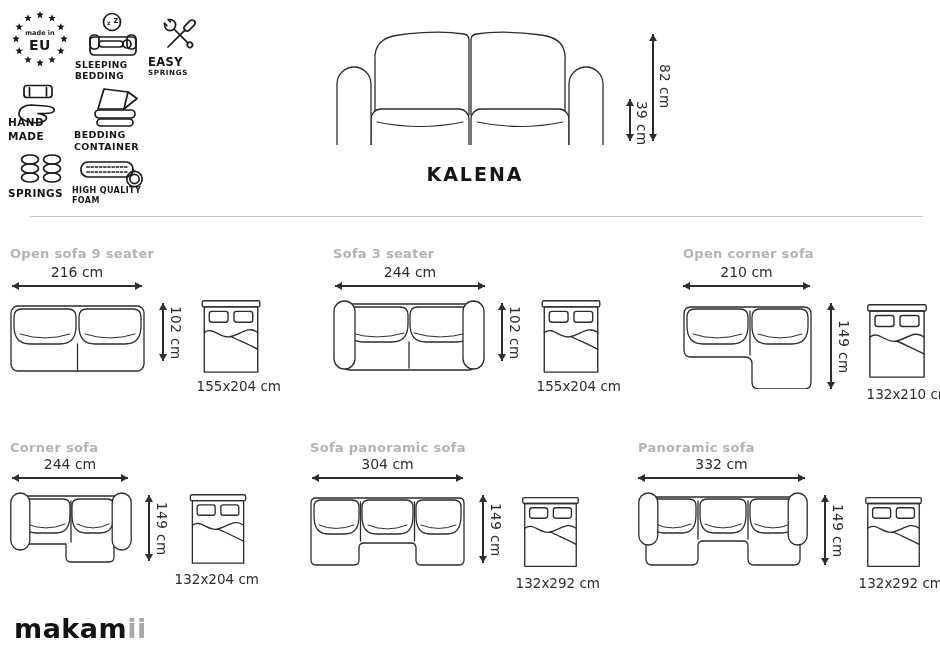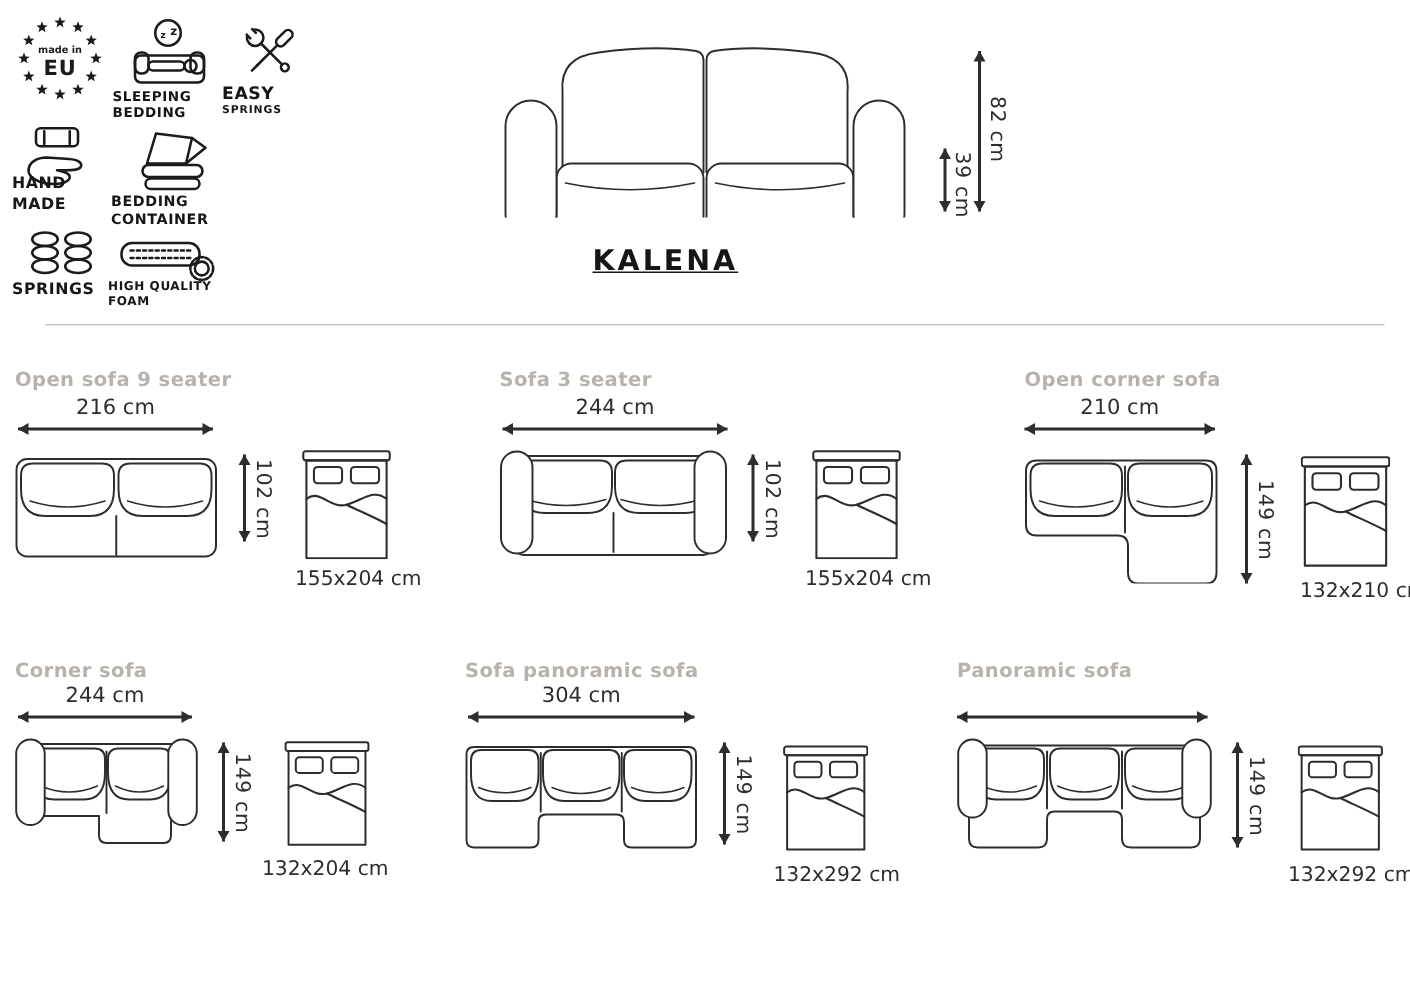--- a/index.html
+++ b/index.html
@@ -18,21 +18,21 @@
   .bedsize { position:absolute; text-align:right; font-size:13.5px; color:#2d2d2d; white-space:nowrap; }
   .harrow { position:absolute; height:1.5px; background:#2d2d2d; }
   .harrow::before,.harrow::after { content:""; position:absolute; top:-3.25px; border-top:4px solid transparent; border-bottom:4px solid transparent; }
   .harrow::before { left:0; border-right:7px solid #2d2d2d; }
   .harrow::after  { right:0; border-left:7px solid #2d2d2d; }
   .varrow { position:absolute; width:1.5px; background:#2d2d2d; }
   .varrow::before,.varrow::after { content:""; position:absolute; left:-3.25px; border-left:4px solid transparent; border-right:4px solid transparent; }
   .varrow::before { top:0; border-bottom:7px solid #2d2d2d; }
   .varrow::after  { bottom:0; border-top:7px solid #2d2d2d; }
   .divider { position:absolute; left:30px; top:216px; width:893px; height:1px; background:#c9c9c9; }
-  .product-name { position:absolute; left:395px; top:163px; width:160px; font-size:19px; font-weight:bold; letter-spacing:2px; color:#161616;text-decoration:underline; }
+  .product-name { position:absolute; left:395px; top:163px; width:160px; text-align:center; font-size:19px; font-weight:bold; letter-spacing:2px; color:#161616; }
   .logo { position:absolute; left:14px; top:613px; font-size:27px; font-weight:bold; letter-spacing:.5px; color:#121212; }
   .logo .accent { color:#a8a8a8; }
   .eu-small { font-size:6.5px; font-weight:bold; fill:#1b1b1b; }
   .eu-big { font-size:14px; font-weight:bold; letter-spacing:.5px; fill:#1b1b1b; }
   .zz { font-weight:bold; fill:#1b1b1b; }
 </style>
 </head>
 <body>
 
 <svg width="0" height="0" style="position:absolute">
@@ -297,20 +297,21 @@
     <div class="varrow" style="left:172px;top:55px;height:68px"></div>
     <div class="vdim" style="left:178px;top:63px">149 cm</div>
     <svg class="abs" style="left:212px;top:53px" width="57" height="78">
         <use href="#bed" width="57" height="78"></use>
       </svg>
     <div class="bedsize" style="left:190px;top:135px;width:100px">132x292 cm</div>
   </div>
 
   <div class="cfg" style="left:638px;top:440px;width:295px;height:150px">
     <div class="cfg-title">Panoramic sofa</div>
+    <div class="hdim" style="left:0;top:16px;width:167px">332 cm</div>
     <div class="harrow" style="left:0;top:37px;width:167px"></div>
     <svg class="abs" style="left:0;top:51px" width="170" height="75" viewBox="0 0 170 75">
       <g class="stroke">
         <path d="M14,6 H156 Q162,6 162,12 V68 Q162,74 156,74 H116 Q110,74 110,68 V55 Q110,50 105,50 H65 Q60,50 60,55 V68 Q60,74 54,74 H14 Q8,74 8,68 V12 Q8,6 14,6 Z"></path>
         <path d="M19,8 H51 Q58,8 58,15 V24 Q58,42 44,42 H26 Q12,42 12,24 V15 Q12,8 19,8 Z"></path>
         <path d="M69,8 H101 Q108,8 108,15 V24 Q108,42 94,42 H76 Q62,42 62,24 V15 Q62,8 69,8 Z"></path>
         <path d="M119,8 H151 Q158,8 158,15 V24 Q158,42 144,42 H126 Q112,42 112,24 V15 Q112,8 119,8 Z"></path>
         <path d="M60,10 V48 M110,10 V48" fill="none"></path>
         <path d="M17,33 Q35,41 53,33 M67,33 Q85,41 103,33 M117,33 Q135,41 153,33" fill="none" stroke-width="1"></path>
         <rect x="0.8" y="2" width="19" height="52" rx="9.5"></rect>
@@ -318,14 +319,15 @@
       </g>
     </svg>
     <div class="varrow" style="left:186px;top:55px;height:70px"></div>
     <div class="vdim" style="left:192px;top:64px">149 cm</div>
     <svg class="abs" style="left:227px;top:53px" width="57" height="78">
         <use href="#bed" width="57" height="78"></use>
       </svg>
     <div class="bedsize" style="left:205px;top:135px;width:100px">132x292 cm</div>
   </div>
 
+  <div class="logo"><span>makam</span><span class="accent">ii</span></div>
 
 </div>
 
 </body></html>

